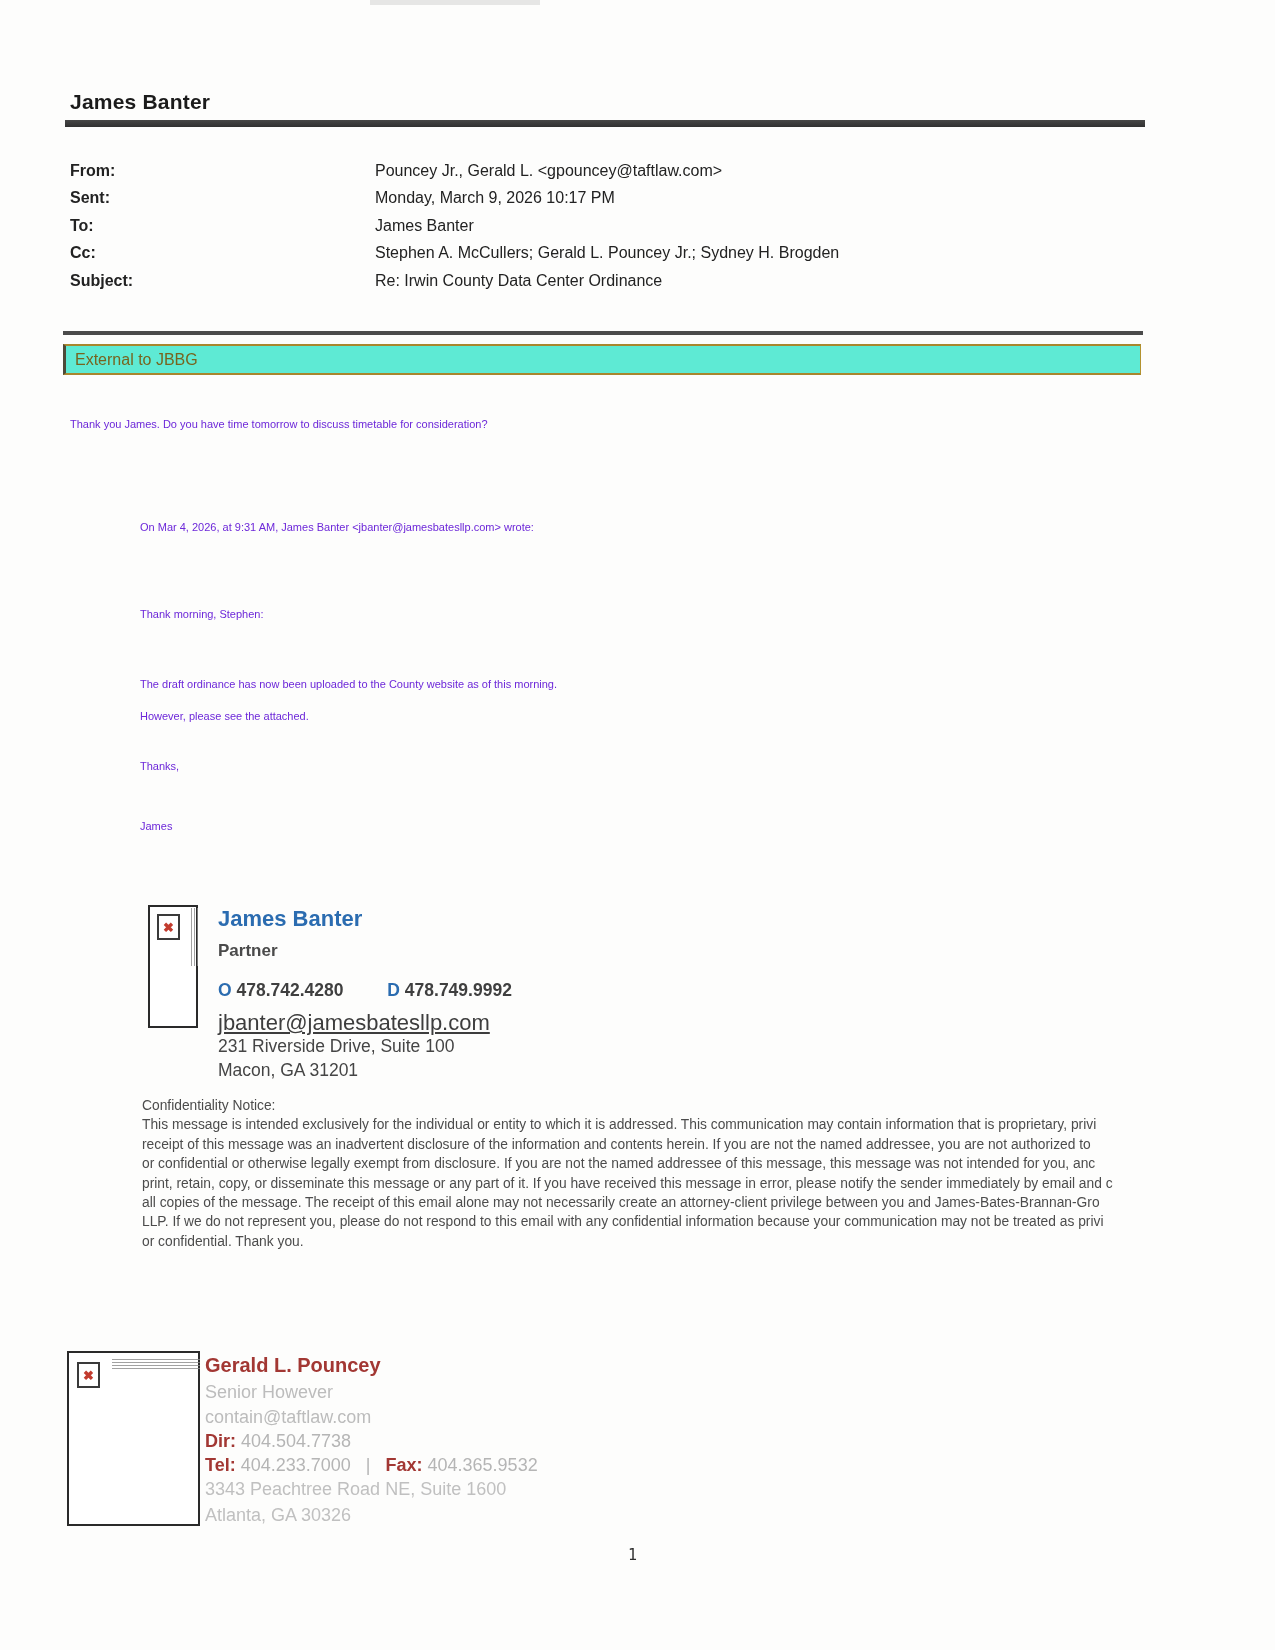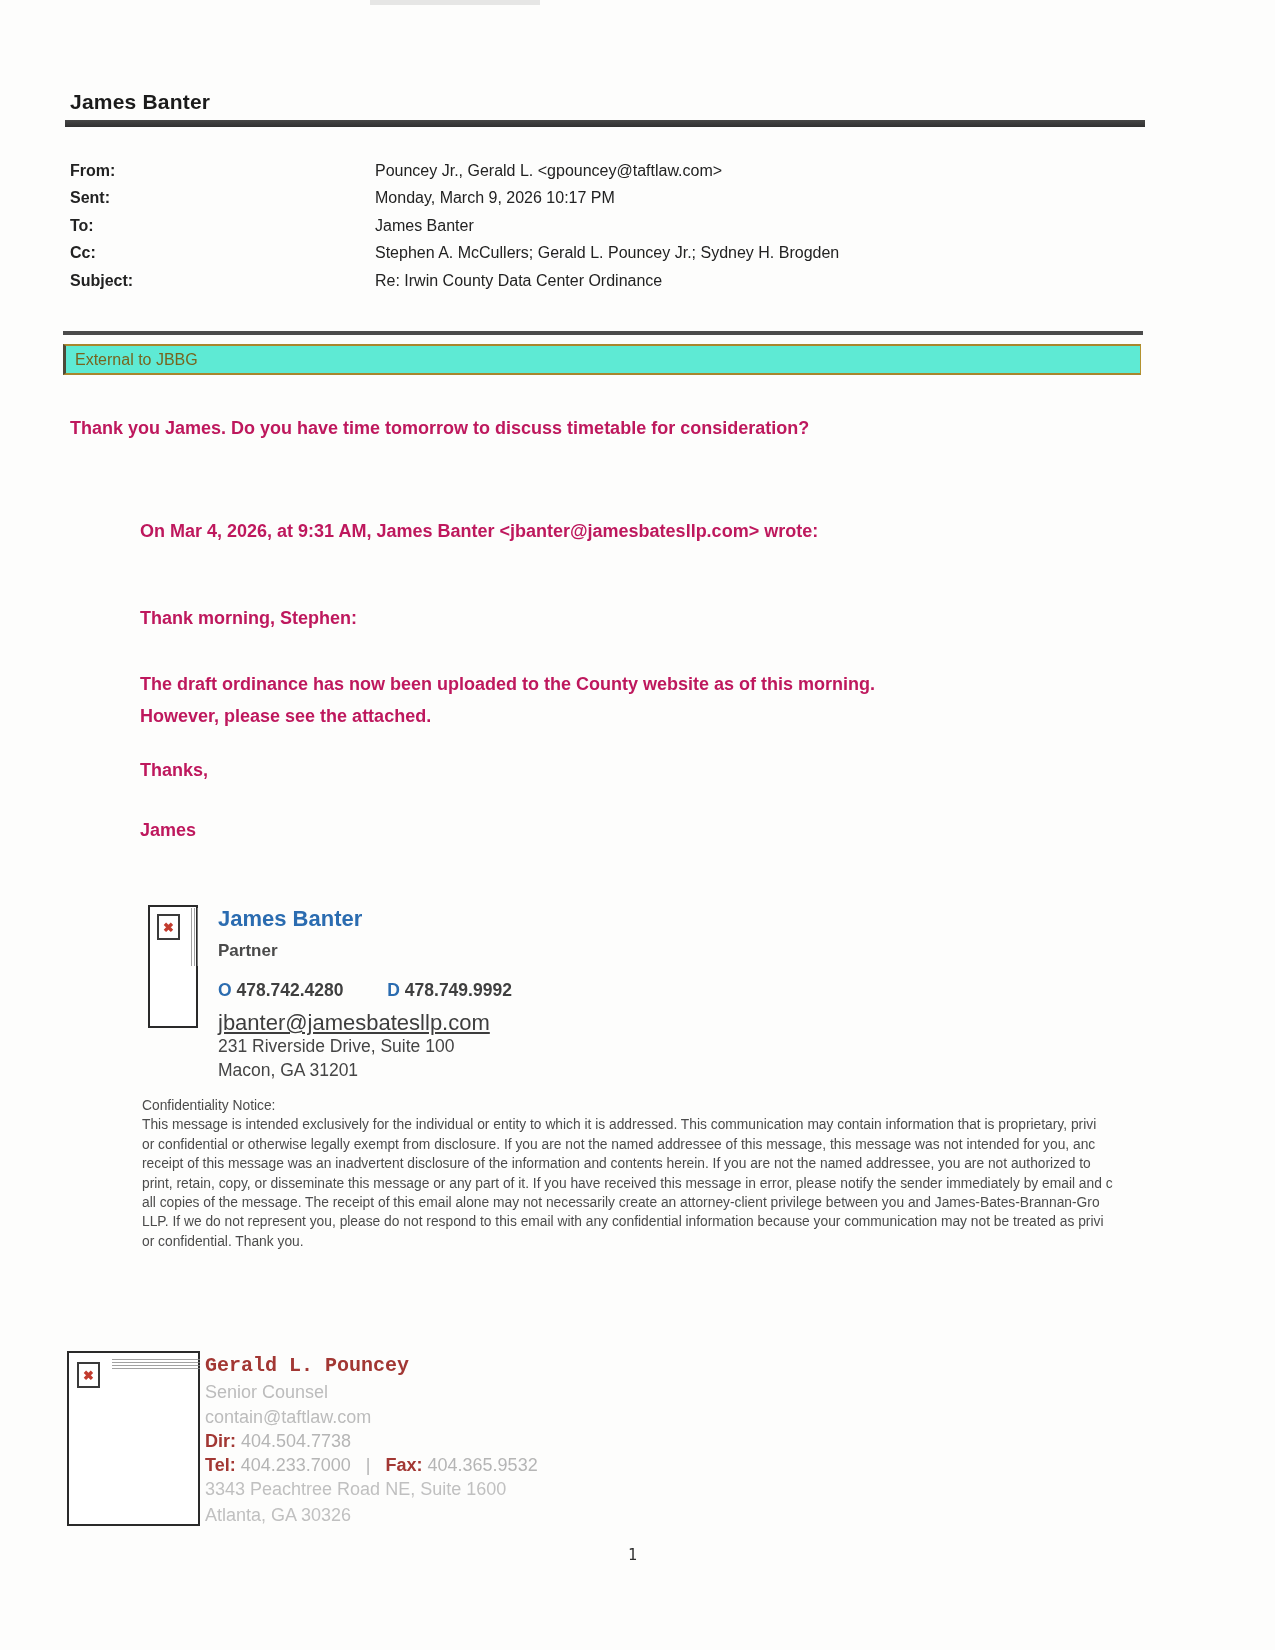--- a/index.html
+++ b/index.html
@@ -39,21 +39,21 @@
     border-right:1px solid #b3922f;
     border-left:3px solid #4e4a38;
     box-sizing:border-box;
     line-height:27px;
     padding-left:9px;
     font-size:16px;
     color:#77641f;
   }
 
   
-  .body-text{font-size:18px;color:#be185d;font-weight:bold;}
+  .body-text{font-size:11px;color:#6d28d9;}
   .reply-text{left:70px;top:418px;}
   .quote-header{left:140px;top:521px;}
   .greeting{left:140px;top:608px;}
   .para{left:140px;top:668px;line-height:32px;}
   .closing{left:140px;top:760px;}
   .signoff{left:140px;top:820px;}
 
   
   .img-placeholder{background:#fff;border:2px solid #2a2a2a;box-sizing:border-box;}
   .banter-img{left:148px;top:905px;width:50px;height:123px;}
@@ -83,21 +83,21 @@
   .banter-email{left:218px;top:1010px;font-size:22px;color:#3d3d3d;text-decoration:underline;}
   .banter-addr1{left:218px;top:1036px;font-size:17.5px;color:#454545;}
   .banter-addr2{left:218px;top:1060px;font-size:17.5px;color:#454545;}
 
   
   .notice{
     left:142px;top:1096px;width:1133px;
     font-size:13.8px;color:#4c4c4c;line-height:19.4px;
   }
   .notice div{white-space:nowrap;overflow:hidden;}
-  .pouncey-name{left:205px;top:1354px;font-size:20px;font-weight:bold;color:#a23733;font-family:Liberation Mono, monospace;}
+  .pouncey-name{left:205px;top:1354px;font-size:20px;font-weight:bold;color:#a23733;}
   .pouncey-title{left:205px;top:1382px;font-size:18px;color:#bcbcbc;}
   .pouncey-email{left:205px;top:1407px;font-size:18px;color:#bcbcbc;}
   .pouncey-dir{left:205px;top:1431px;font-size:18px;color:#b5b5b5;}
   .pouncey-telfax{left:205px;top:1455px;font-size:18px;color:#b5b5b5;}
   .maroon{color:#a23733;font-weight:bold;}
   .pouncey-addr1{left:205px;top:1479px;font-size:18px;color:#c0c0c0;}
   .pouncey-addr2{left:205px;top:1505px;font-size:18px;color:#c0c0c0;}
   .sep{padding:0 10px;}
 
   
@@ -164,35 +164,35 @@
     <span class="phone-label">D</span>
     <span>478.749.9992</span>
   </div>
   <div class="abs banter-email">jbanter@jamesbatesllp.com</div>
   <div class="abs banter-addr1">231 Riverside Drive, Suite 100</div>
   <div class="abs banter-addr2">Macon, GA 31201</div>
 
   <div class="abs notice">
     <div>Confidentiality Notice:</div>
     <div>This message is intended exclusively for the individual or entity to which it is addressed.  This communication may contain information that is proprietary, privi</div>
+    <div>receipt of this message was an inadvertent disclosure of the information and contents herein.  If you are not the named addressee, you are not authorized to</div>
     <div>or confidential or otherwise legally exempt from disclosure.  If you are not the named addressee of this message, this message was not intended for you, anc</div>
-    <div>receipt of this message was an inadvertent disclosure of the information and contents herein.  If you are not the named addressee, you are not authorized to</div>
     <div>print, retain, copy, or disseminate this message or any part of it.  If you have received this message in error, please notify the sender immediately by email and c</div>
     <div>all copies of the message.  The receipt of this email alone may not necessarily create an attorney-client privilege between you and James-Bates-Brannan-Gro</div>
     <div>LLP. If we do not represent you, please do not respond to this email with any confidential information because your communication may not be treated as privi</div>
     <div>or confidential.  Thank you.</div>
   </div>
 
   <div class="abs img-placeholder pouncey-img">
     <div class="redx-box" style="left:8px;top:9px;">✖</div>
   </div>
   <div class="abs illegible" style="left:112px;top:1359px;width:88px;height:11px;"></div>
 
   <div class="abs pouncey-name">Gerald L. Pouncey</div>
-  <div class="abs pouncey-title">Senior Counsel</div>
+  <div class="abs pouncey-title">Senior However</div>
   <div class="abs pouncey-email">contain@taftlaw.com</div>
   <div class="abs pouncey-dir">
     <span class="maroon">Dir:</span>
     <span>404.504.7738</span>
   </div>
   <div class="abs pouncey-telfax">
     <span class="maroon">Tel:</span>
     <span>404.233.7000</span>
     <span class="sep">|</span>
     <span class="maroon">Fax:</span>

